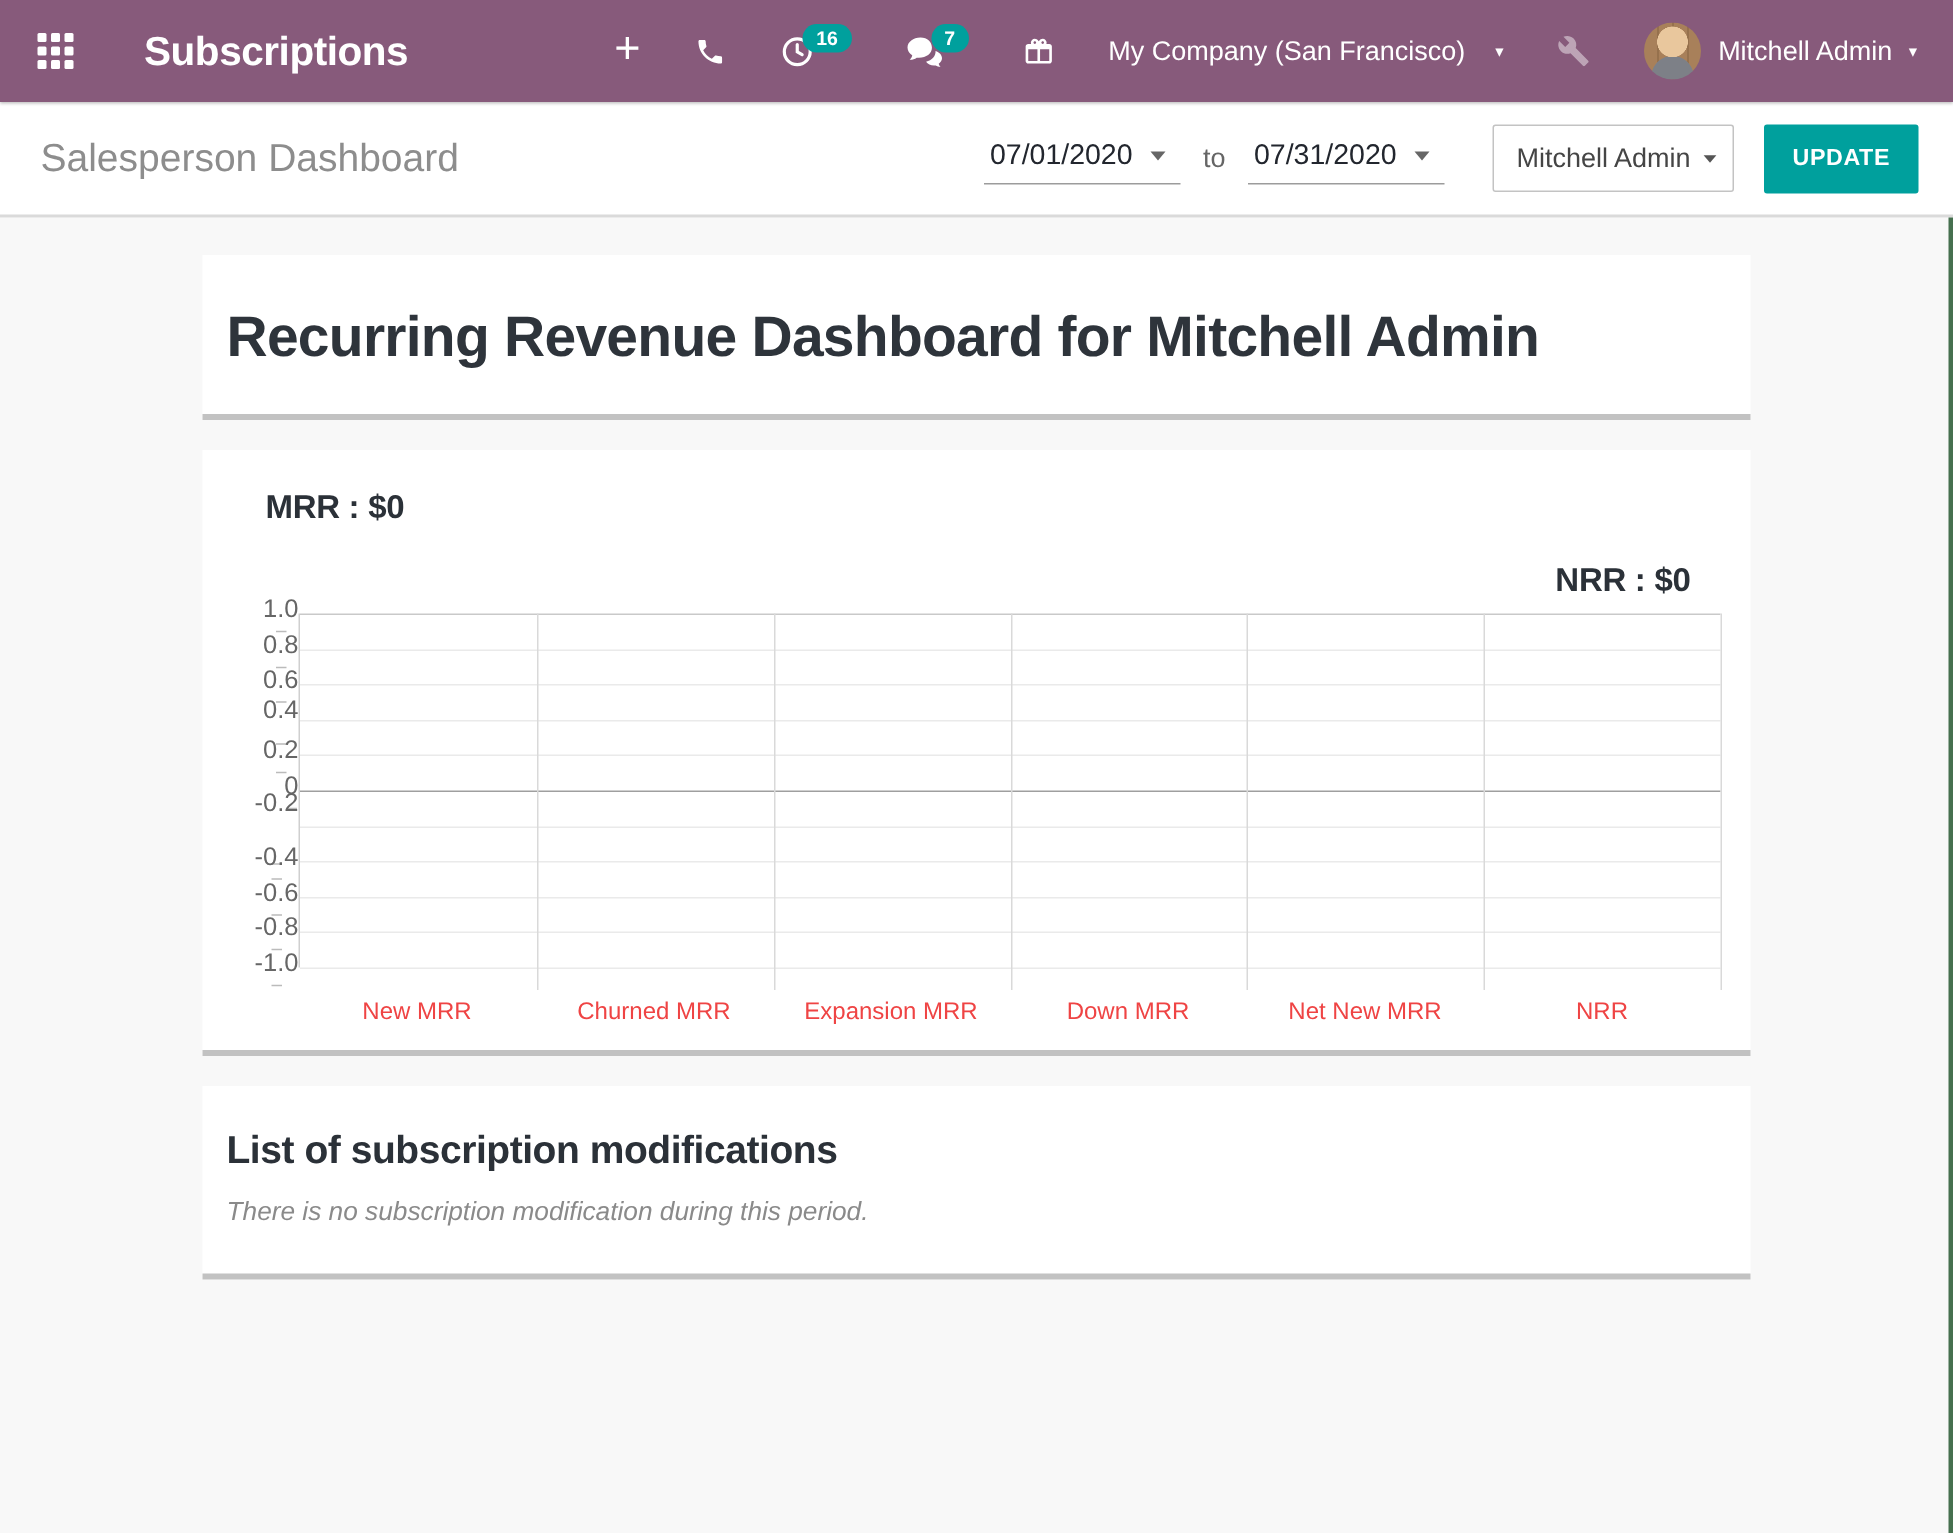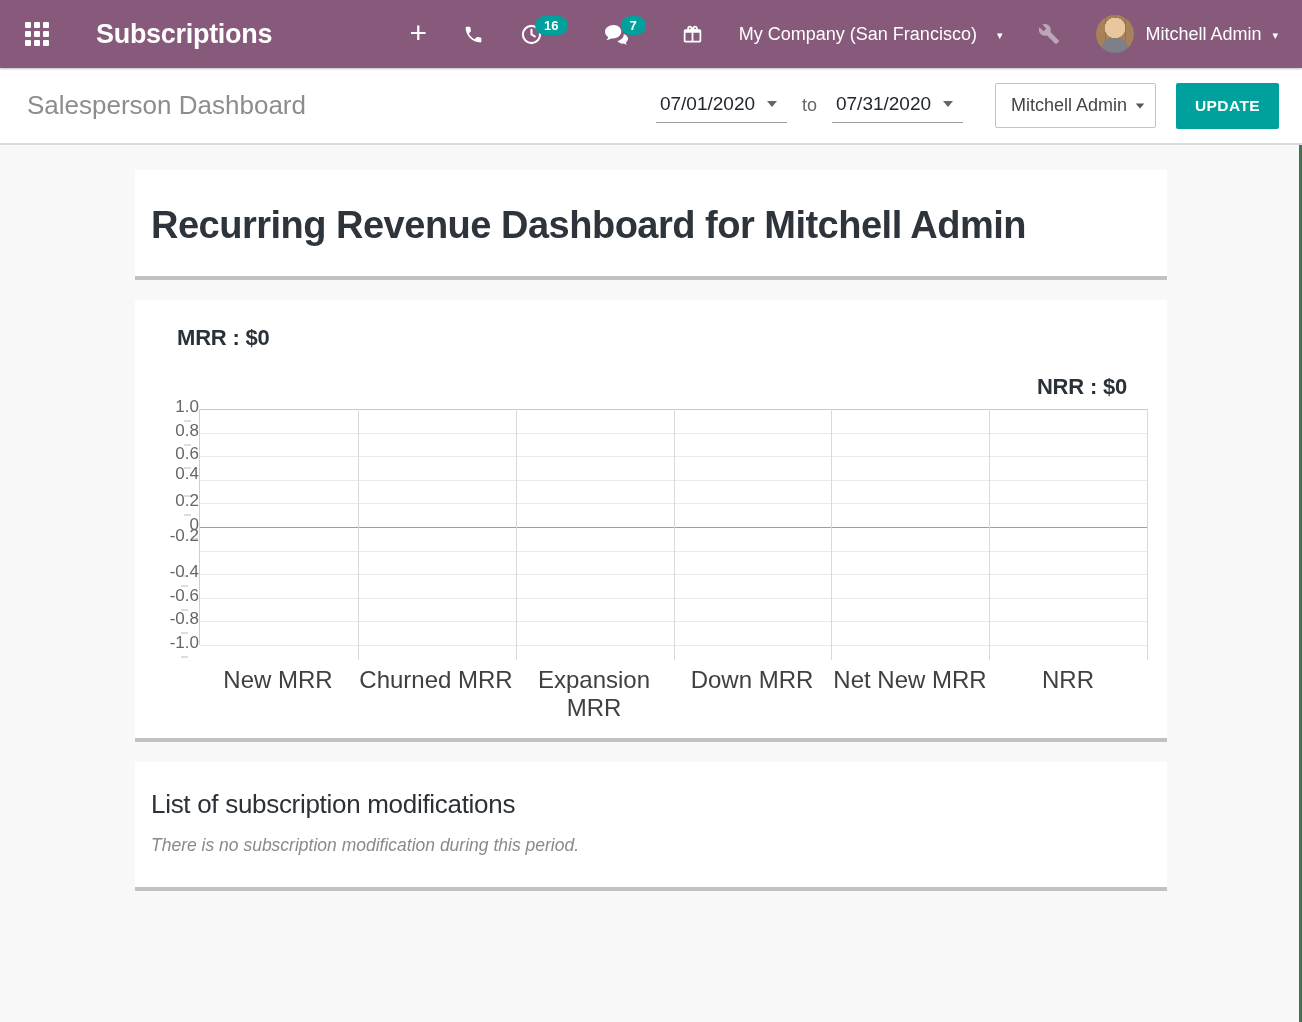--- a/index.html
+++ b/index.html
@@ -96,25 +96,25 @@
     display:flex;align-items:center;gap:4px;flex-direction:column;
   }
   .y-tick .lbl{font-size:17px;color:#666;}
   .y-tick .dash{width:7px;height:1px;background:#bbb;}
   .plot{flex:1;position:relative;height:236px;border-left:1px solid #cfcfcf;}
   .hline{position:absolute;left:0;right:0;height:1px;background:#eaeaea;}
   .hline.first{background:#c9c9c9;}
   .hline.zero{background:#9f9f9f;}
   .vline{position:absolute;top:0;height:calc(100% + 15px);width:1px;background:#d9d9d9;}
   .x-axis{display:flex;margin:21px 20px 0 64px;padding-bottom:16px;}
-  .x-cat{flex:1;text-align:center;font-size:24px;color:#404040;}
+  .x-cat{flex:1;text-align:center;font-size:16px;color:#ef4444;}
 
   
   .card-list{padding:27px 16px 31px;}
-  .card-list h2{font-size:26px;font-weight:400;color:#2b3138;letter-spacing:-.3px;}
+  .card-list h2{font-size:26px;font-weight:700;color:#2b3138;letter-spacing:-.3px;}
   .empty-note{margin-top:15px;font-size:17.5px;font-style:italic;color:var(--text-muted);}
 
   
   .edge-strip{position:absolute;top:145px;bottom:0;right:0;width:3px;background:var(--strip-green);}
 
   svg{display:block;}
 </style>
 </head>
 <body>
 

